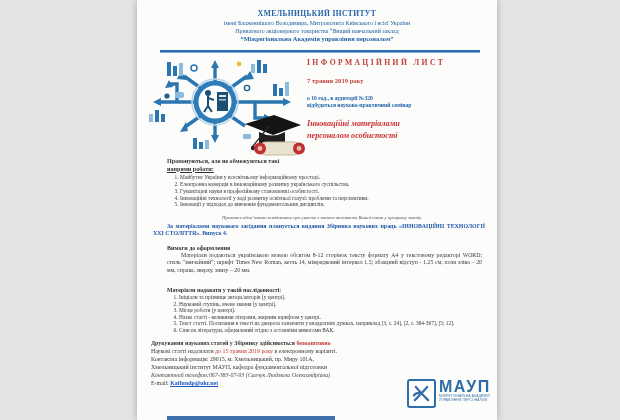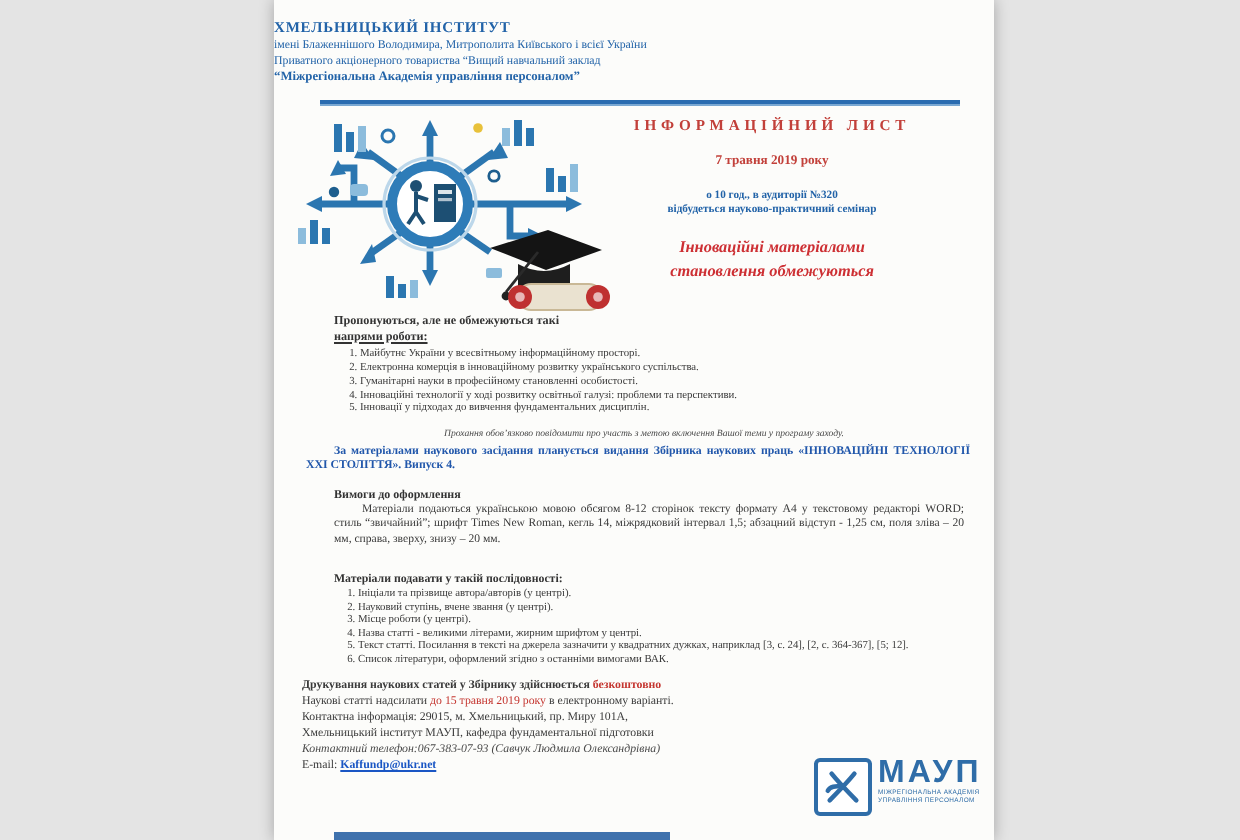--- a/index.html
+++ b/index.html
@@ -6,31 +6,31 @@
   body {
     width:620px; height:420px; position:relative; overflow:hidden;
     background:#e4e4e4;
     font-family:"Liberation Serif","DejaVu Serif",serif;
   }
   .page {
     position:absolute; left:137px; top:0; width:360px; height:420px;
     background:#fcfcfa; box-shadow:0 0 7px rgba(0,0,0,.28);
   }
   
-  .hdr { position:absolute; top:9px; left:0; right:0; color:#2263a8; }
+  .hdr { position:absolute; top:9px; left:0; right:0; text-align:center; color:#2263a8; }
   .hdr-1 { font-size:7.5px; font-weight:bold; letter-spacing:.4px; }
   .hdr-2 { font-size:5.9px; margin-top:2px; }
   .hdr-3 { font-size:5.9px; margin-top:1.5px; }
   .hdr-4 { font-size:6.4px; font-weight:bold; margin-top:1.5px; }
   .hdr-rule { position:absolute; top:50px; left:23px; right:17px; height:2px;
               background:#2a6cb0; border-bottom:1px solid #7aa8d2; }
   
   .gfx { position:absolute; left:10px; top:54px; width:165px; height:112px; }
   
-  .rcol { position:absolute; left:159px; top:58px; width:180px; text-align:center; }
+  .rcol { position:absolute; left:170px; top:58px; width:180px; }
   .info-title { font-size:7.6px; font-weight:bold; color:#c2403a; letter-spacing:2.4px; }
   .date { margin-top:10px; font-size:6.6px; font-weight:bold; color:#c2403a; }
   .time1 { margin-top:11px; font-size:5.6px; font-weight:bold; color:#2263a8; }
   .time2 { margin-top:1px; font-size:5.6px; font-weight:bold; color:#2263a8; }
   .sem { margin-top:10px; font-size:8.2px; font-weight:bold; font-style:italic;
          color:#cd2f33; line-height:11.5px; }
   
   .topics { position:absolute; left:30px; top:158px; width:316px; color:#3a3a3a; }
   .topics-intro { font-size:6.1px; font-weight:bold; line-height:7.6px; color:#333; }
   .topics-intro .u { text-decoration:underline; }
@@ -158,21 +158,21 @@
     </g>
   </svg>
 
   <div class="rcol">
     <div class="info-title">ІНФОРМАЦІЙНИЙ  ЛИСТ</div>
     <div class="date">7 травня 2019 року</div>
     <div class="time1">о 10 год., в аудиторії №320</div>
     <div class="time2">відбудеться науково-практичний семінар</div>
     <div class="sem">
       <div>Інноваційні матеріалами</div>
-      <div>становлення обмежуються</div>
+      <div>персоналом особистості</div>
     </div>
   </div>
 
   <div class="topics">
     <div class="topics-intro">
       <div>Пропонуються, але не обмежуються такі</div>
       <div class="u">напрями роботи:</div>
     </div>
     <ol class="tlist">
       <li>Майбутнє України у всесвітньому інформаційному просторі.</li>

